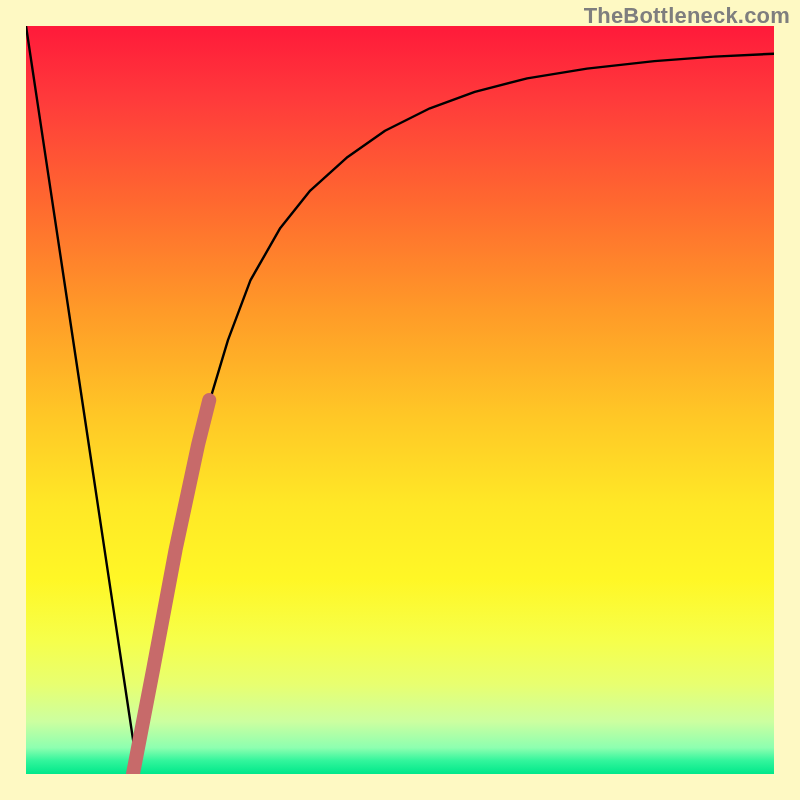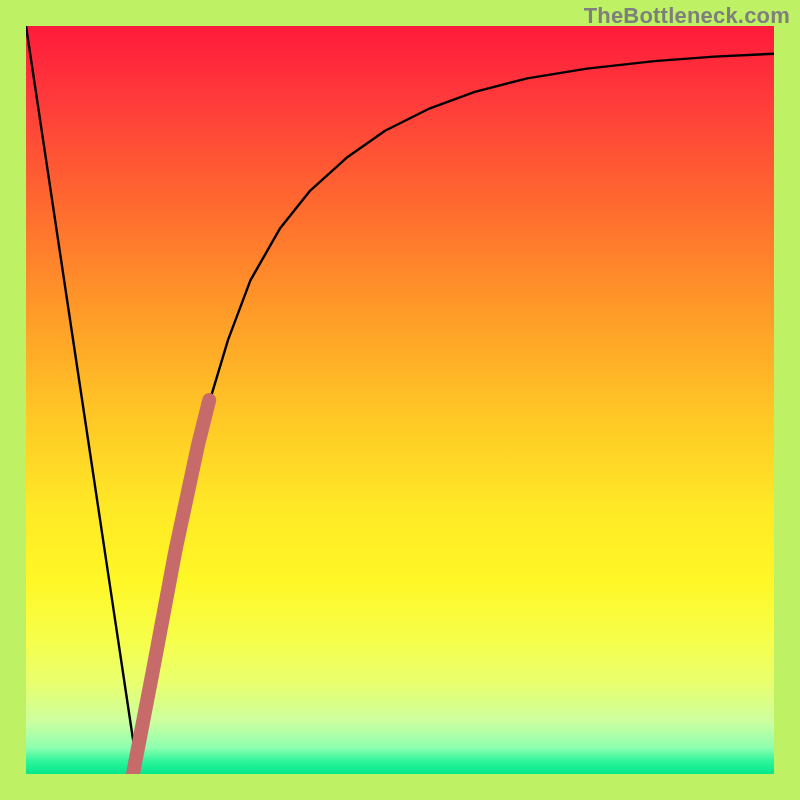--- a/index.html
+++ b/index.html
@@ -9,21 +9,21 @@
     height: 800px;
     background: #000;
     overflow: hidden;
   }
   .frame {
     position: absolute;
     left: 0;
     top: 0;
     width: 800px;
     height: 800px;
-    background: #bef264;
+    background: #fef9c3;
   }
   .plot-area {
     position: absolute;
     left: 26px;
     top: 26px;
     width: 748px;
     height: 748px;
     overflow: hidden;
   }
   .gradient {

